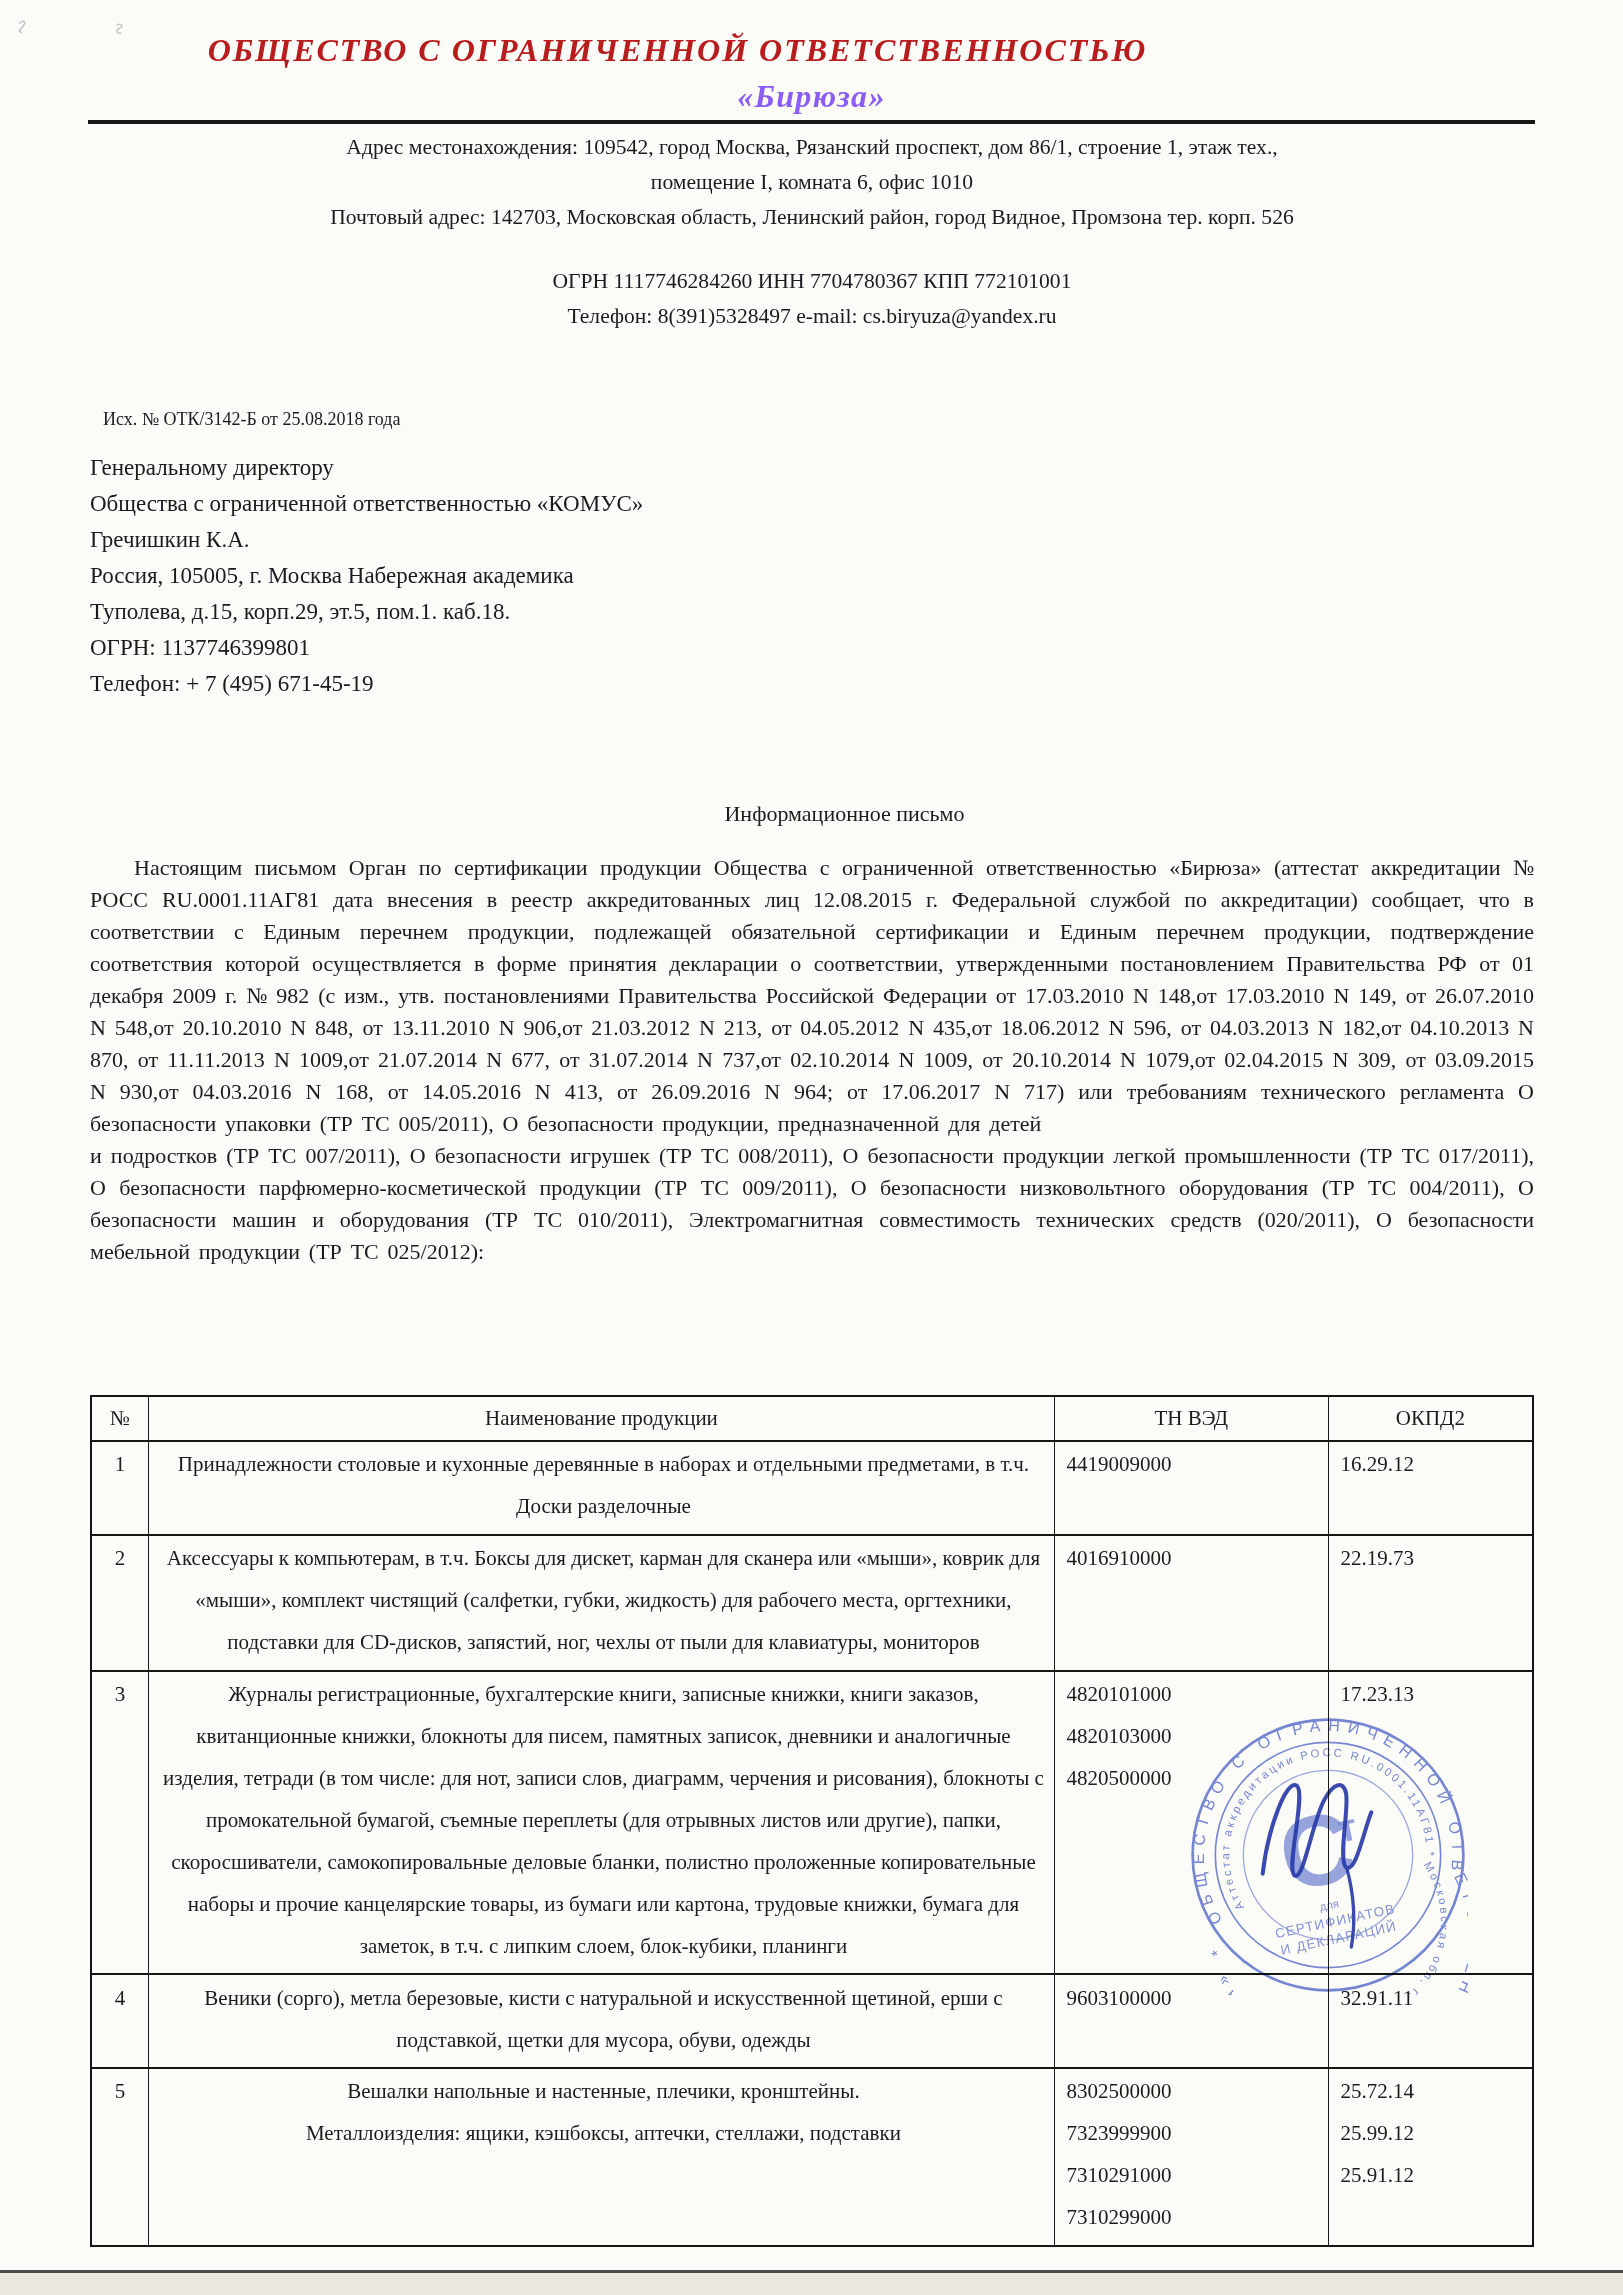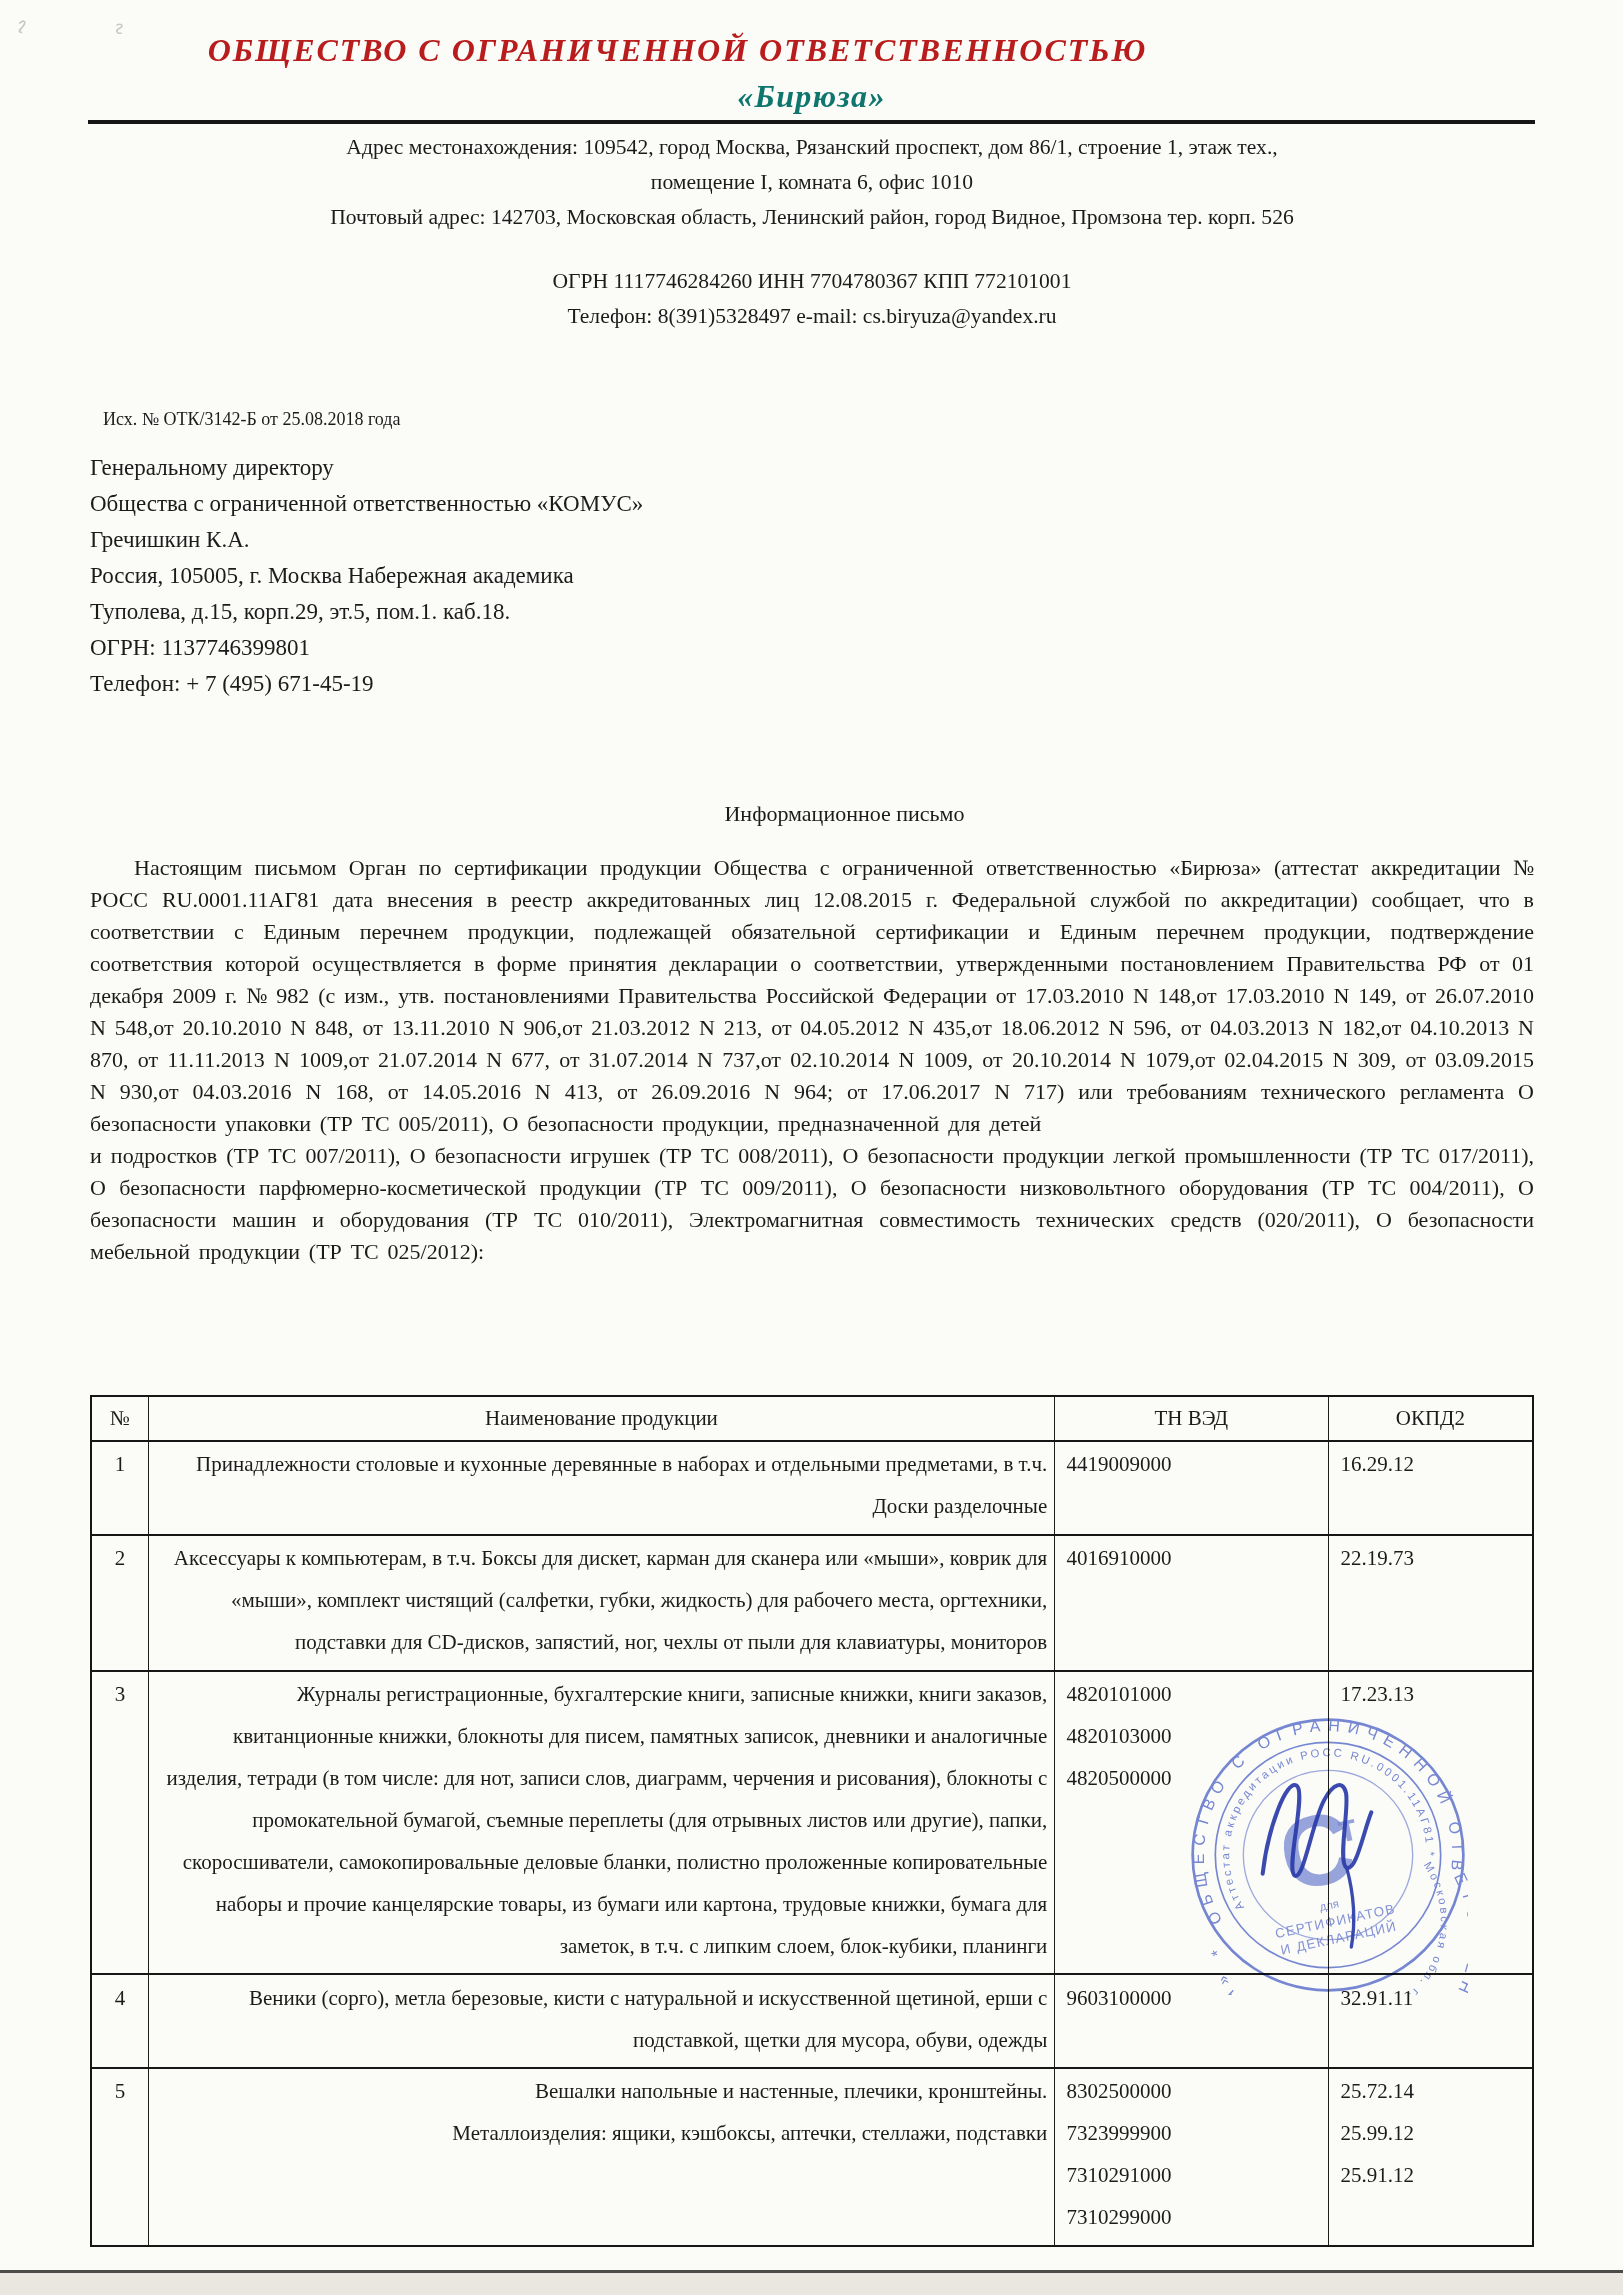--- a/index.html
+++ b/index.html
@@ -21,21 +21,21 @@
     text-align: center;
     font-weight: bold; font-style: italic;
     font-size: 32px; line-height: 43px; letter-spacing: 2px;
     color: #b91c1c;
   }
   .org-subtitle {
     position: absolute; top: 77px; left: 0; width: 1623px;
     text-align: center;
     font-weight: bold; font-style: italic;
     font-size: 32px; line-height: 39px; letter-spacing: 1.3px;
-    color: #0f766e;
+    color: #8b5cf6;
   }
   .head-rule {
     position: absolute; top: 120px; left: 88px; width: 1447px; height: 3.9px;
     background: #161616;
   }
   .addr-block {
     position: absolute; top: 130px; left: 90px; width: 1444px;
     text-align: center; font-size: 21.6px; line-height: 35px;
   }
   .reg-block {
@@ -79,21 +79,21 @@
     border-bottom: 2.6px solid #161616;
     text-align: center;
     height: 43px; line-height: 43px;
     padding: 0 3.9px;
   }
   .products th:first-child, .products td:first-child { border-left: 2.6px solid #161616; }
   .products th:last-child,  .products td:last-child  { border-right: 2.6px solid #161616; }
   .products tbody tr { border-bottom: 2.6px solid #161616; }
   .products tbody td { padding: 1.3px 6.5px 6.5px 6.5px; }
   .c-num  { text-align: center; }
-  .c-name { text-align: right; padding-left: 10.5px !important; white-space: pre-line; }
+  .c-name { text-align: center; padding-left: 10.5px !important; white-space: pre-line; }
   .c-code { text-align: left; padding-left: 11.8px !important; white-space: pre-line; }
   
   .stamp {
     position: absolute; left: 1188px; top: 1715px;
     width: 280px; height: 280px;
     mix-blend-mode: multiply;
     pointer-events: none;
   }
   .stamp svg { width: 100%; height: 100%; }
   .stamp .ring  { opacity: 0.82; }

